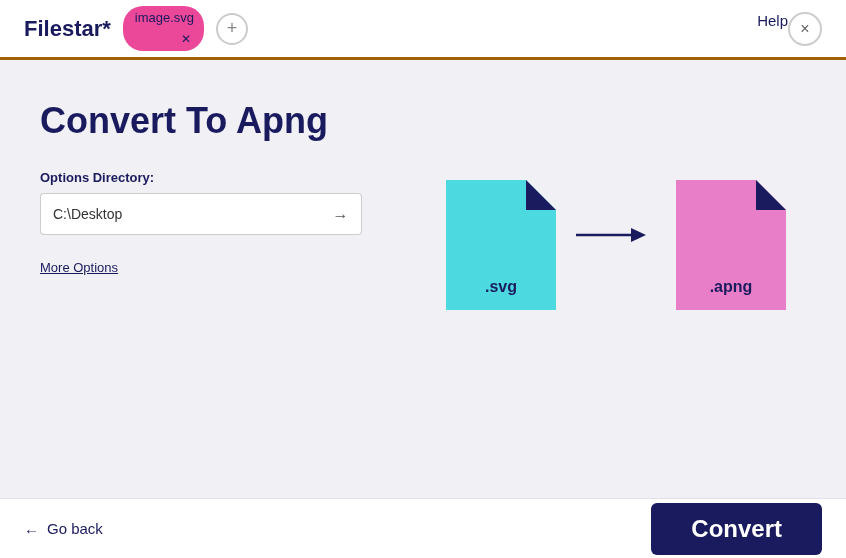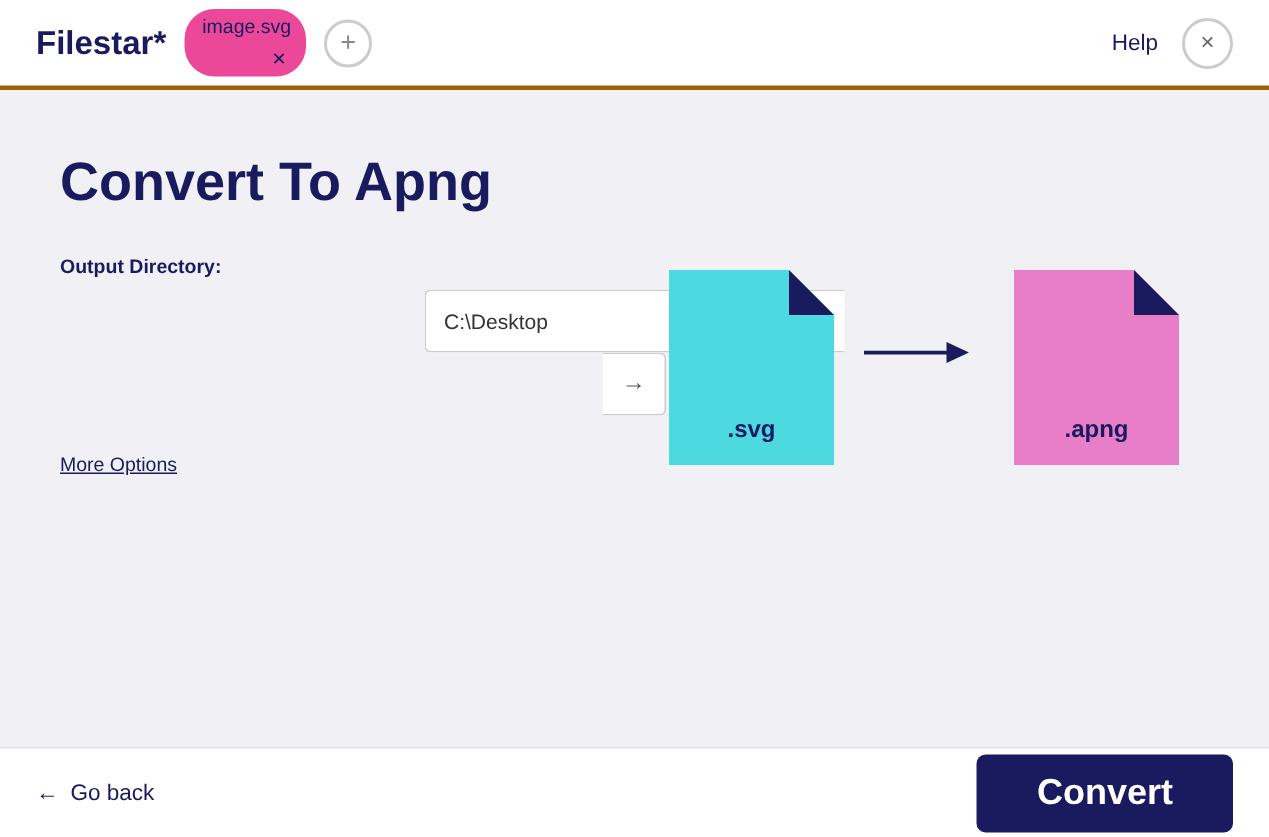--- a/index.html
+++ b/index.html
@@ -70,22 +70,20 @@
       cursor: pointer;
       display: flex;
       align-items: center;
       justify-content: center;
       font-size: 18px;
       color: #888;
     }
 
     .header-right {
       display: flex;
-      align-items: center;
-      gap: 16px;
     }
 
     .help-link {
       font-size: 15px;
       color: #1a1a5e;
       cursor: pointer;
       text-decoration: none;
     }
 
     .close-btn {
@@ -123,21 +121,20 @@
       font-weight: 700;
       color: #1a1a5e;
       margin-bottom: 8px;
     }
 
     .directory-row {
       display: flex;
       align-items: center;
       gap: 0;
       margin-bottom: 12px;
-      flex-direction: column;
     }
 
     .directory-input {
       width: 280px;
       height: 42px;
       border: 1px solid #ccc;
       border-right: none;
       border-radius: 4px 0 0 4px;
       padding: 0 12px;
       font-size: 14px;
@@ -266,21 +263,21 @@
     <span class="help-link">Help</span>
     <button class="close-btn">
       <span>×</span>
     </button>
   </div>
 </div>
 
 <div class="main">
   <h1 class="page-title">Convert To Apng</h1>
 
-  <div class="output-label">Output Directory:</div>
+  <div class="output-label">Options Directory:</div>
 
   <div class="directory-row">
     <input class="directory-input" type="text" value="C:\Desktop" style="">
     <button class="directory-browse-btn">
       <span>→</span>
     </button>
   </div>
 
   <span class="more-options-link">More Options</span>
 

